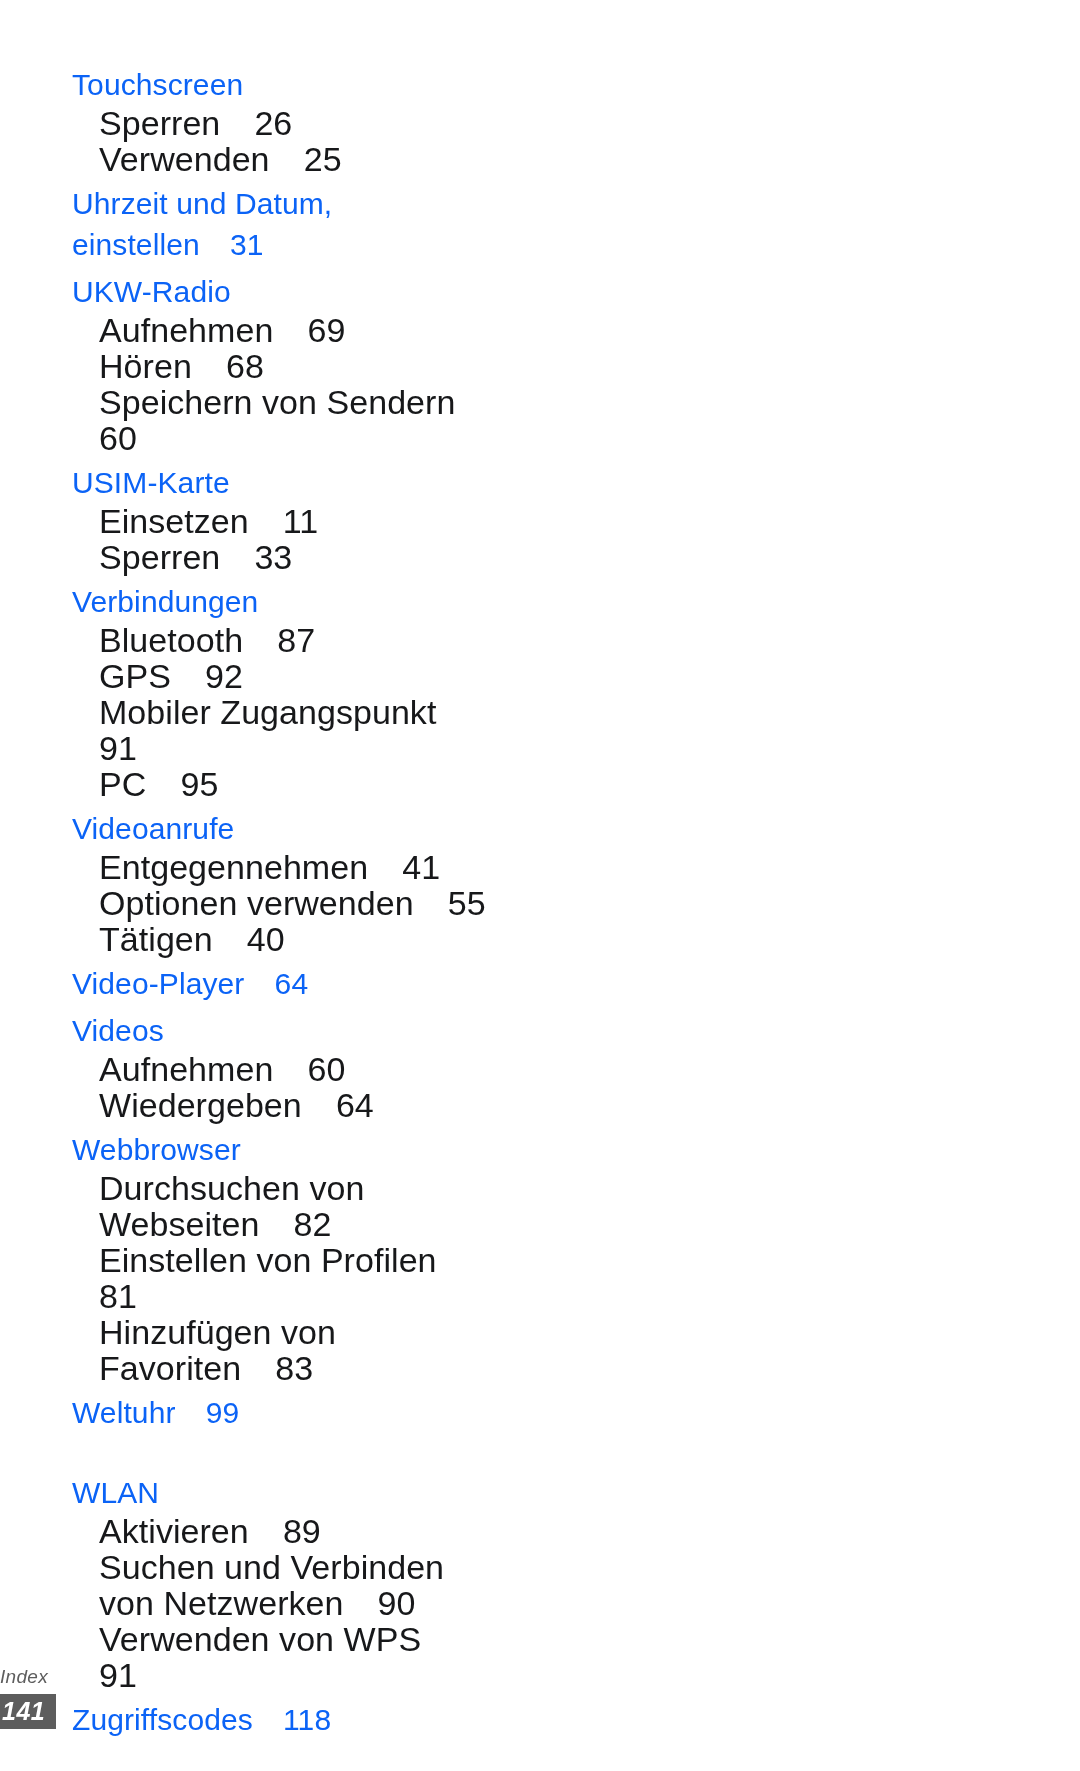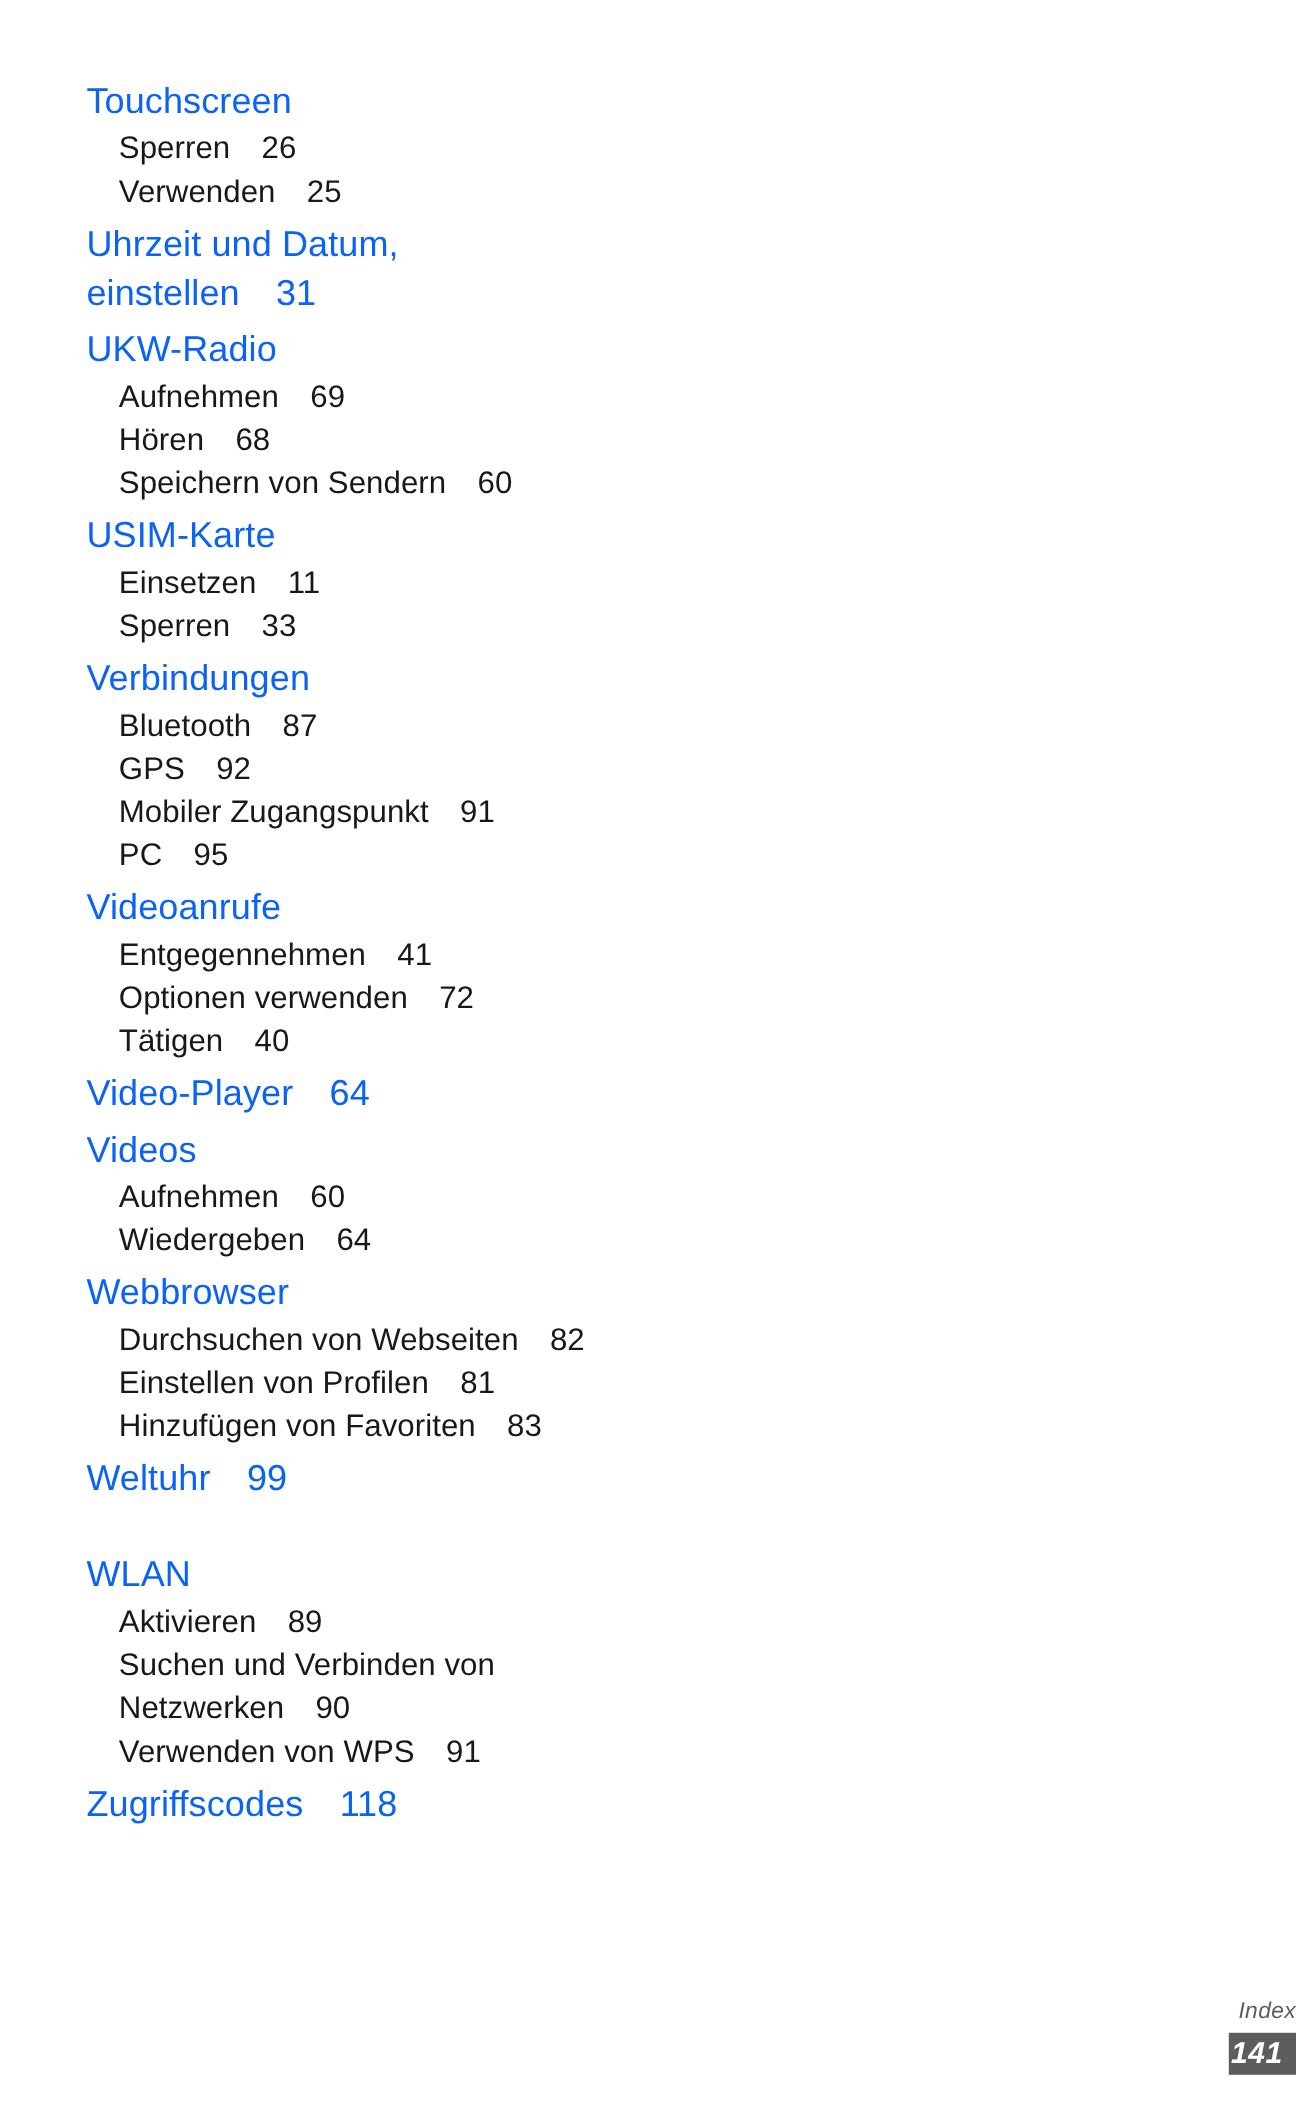--- a/index.html
+++ b/index.html
@@ -55,40 +55,40 @@
     margin: 0;
     padding: 0;
   }
 
   .group-head .pg {
     color: #0b63f6;
   }
 
   .entry {
     color: #17181a;
-    font-size: 26px;
+    font-size: 34px;
     line-height: 36px;
     font-weight: 400;
     padding-left: 27px;
     white-space: pre-wrap;
     letter-spacing: 0.05px;
     margin: 0;
   }
 
   .entry .pg {
     color: #17181a;
   }
 
   
   .footer {
     position: absolute;
     left: 0;
     right: 0;
     bottom: 42px;
-    text-align: right;
+    text-align: left;
   }
 
   .footer-label {
     font-family: "Liberation Sans", sans-serif;
     font-style: italic;
     font-size: 19px;
     line-height: 24px;
     color: #5d5d5d;
     letter-spacing: 0.3px;
   }
@@ -136,21 +136,21 @@
         <div class="group">
           <div class="group-head">Verbindungen</div>
           <div class="entry">Bluetooth<span class="pg">  87</span></div>
           <div class="entry">GPS<span class="pg">  92</span></div>
           <div class="entry">Mobiler Zugangspunkt<span class="pg">  91</span></div>
           <div class="entry">PC<span class="pg">  95</span></div>
         </div>
         <div class="group">
           <div class="group-head">Videoanrufe</div>
           <div class="entry">Entgegennehmen<span class="pg">  41</span></div>
-          <div class="entry">Optionen verwenden<span class="pg">  72</span></div>
+          <div class="entry">Optionen verwenden<span class="pg">  55</span></div>
           <div class="entry">Tätigen<span class="pg">  40</span></div>
         </div>
         <div class="group">
           <div class="group-head">Video-Player<span class="pg">  64</span></div>
         </div>
         <div class="group">
           <div class="group-head">Videos</div>
           <div class="entry">Aufnehmen<span class="pg">  60</span></div>
           <div class="entry">Wiedergeben<span class="pg">  64</span></div>
         </div>

